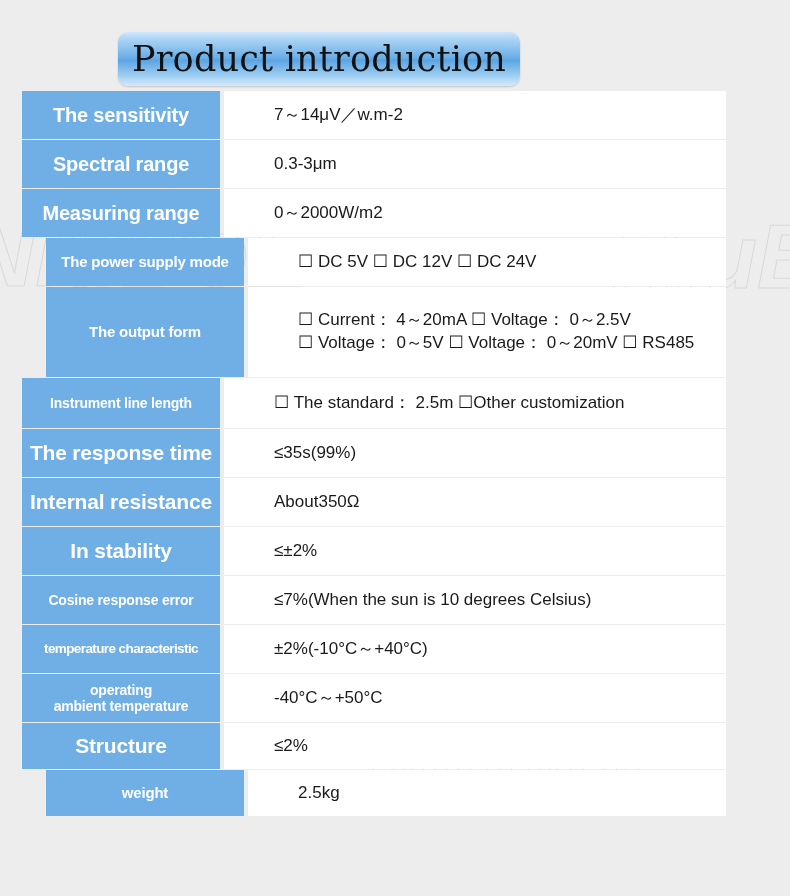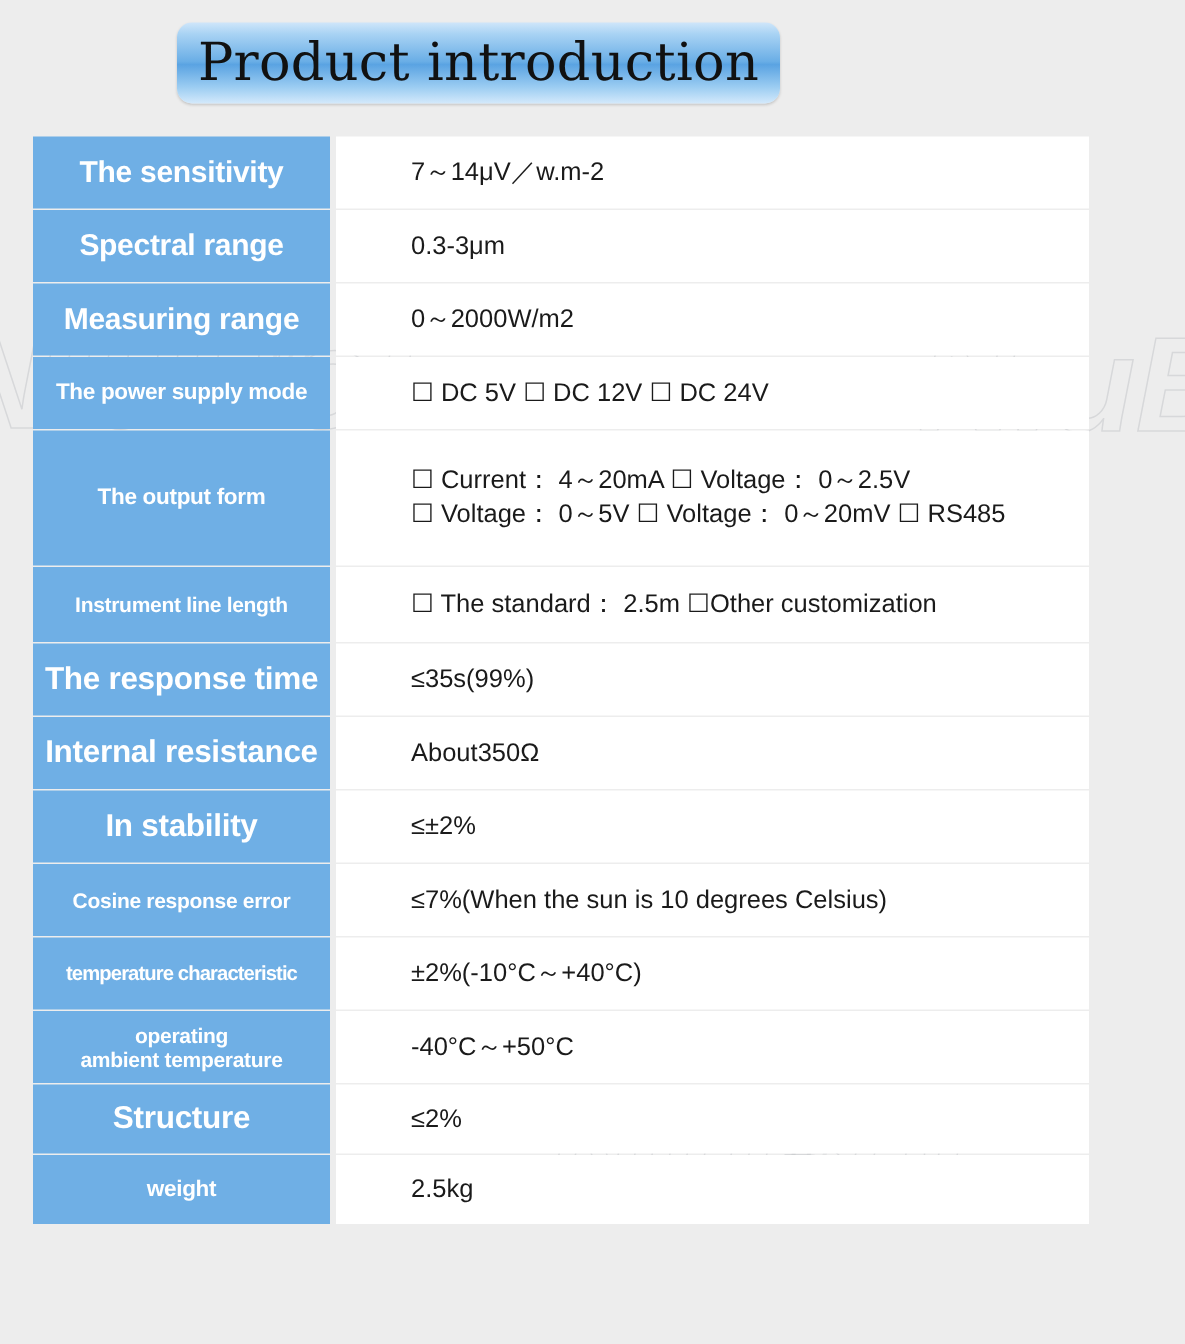--- a/index.html
+++ b/index.html
@@ -11,21 +11,21 @@
     height: 896px;
     background: #ededed;
     font-family: "Liberation Sans", sans-serif;
     overflow: hidden;
     position: relative;
   }
 
   
   .title-wrap {
     position: absolute;
-    top: 0;
+    top: 17px;
     left: 0;
     width: 638px;
     height: 84px;
     display: flex;
     align-items: center;
     justify-content: center;
   }
   .title-badge {
     width: 402px;
     height: 54px;
@@ -91,21 +91,21 @@
     justify-content: center;
     box-sizing: border-box;
     padding: 2px 0 2px 50px;
     line-height: 1.35;
     font-size: 17px;
   }
 
   
   .lab-xl  { font-size: 20px; }
   .lab-lg  { font-size: 21px; }
-  .lab-md  { font-size: 15px; }
+  .lab-md  { font-size: 15px; margin-left: 24px; }
   .lab-sm  { font-size: 14px; }
   .lab-xs  { font-size: 13.5px; letter-spacing: -0.6px; }
 
   
   .h48  { height: 48px; }
   .h50  { height: 50px; }
   .h46  { height: 46px; }
   .h90  { height: 90px; }
 
   .spec-value .vline { white-space: nowrap; }

